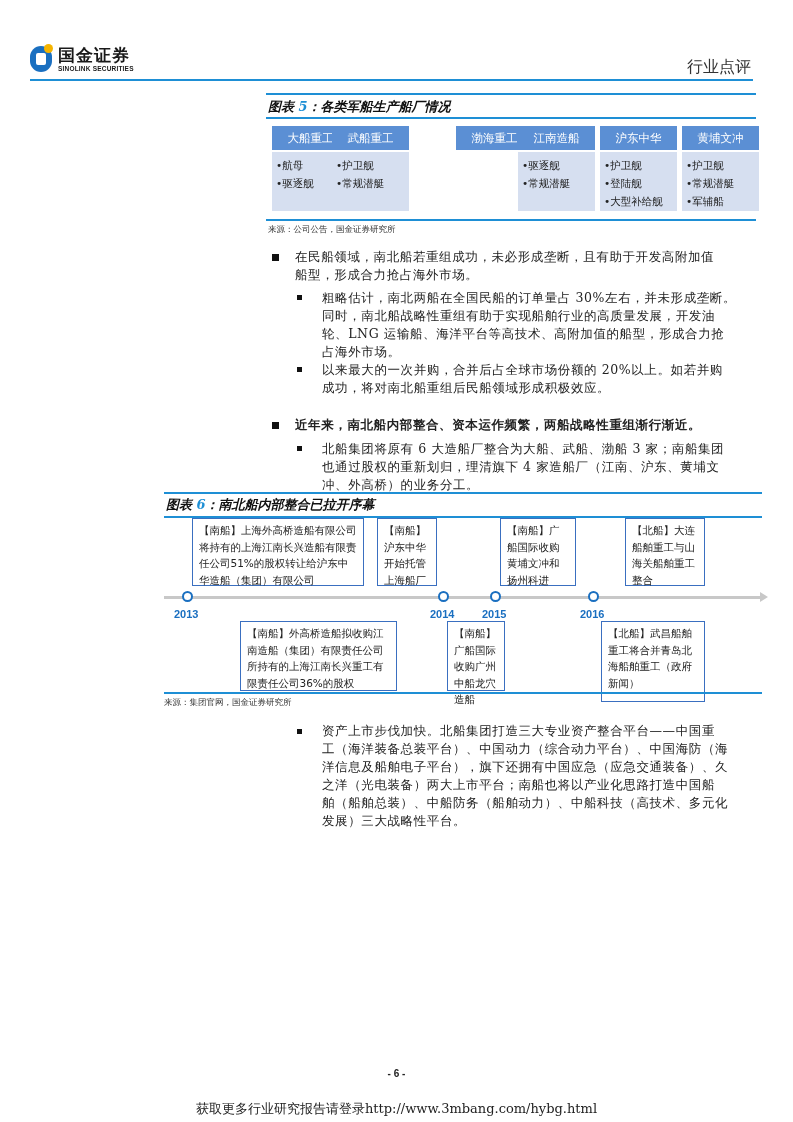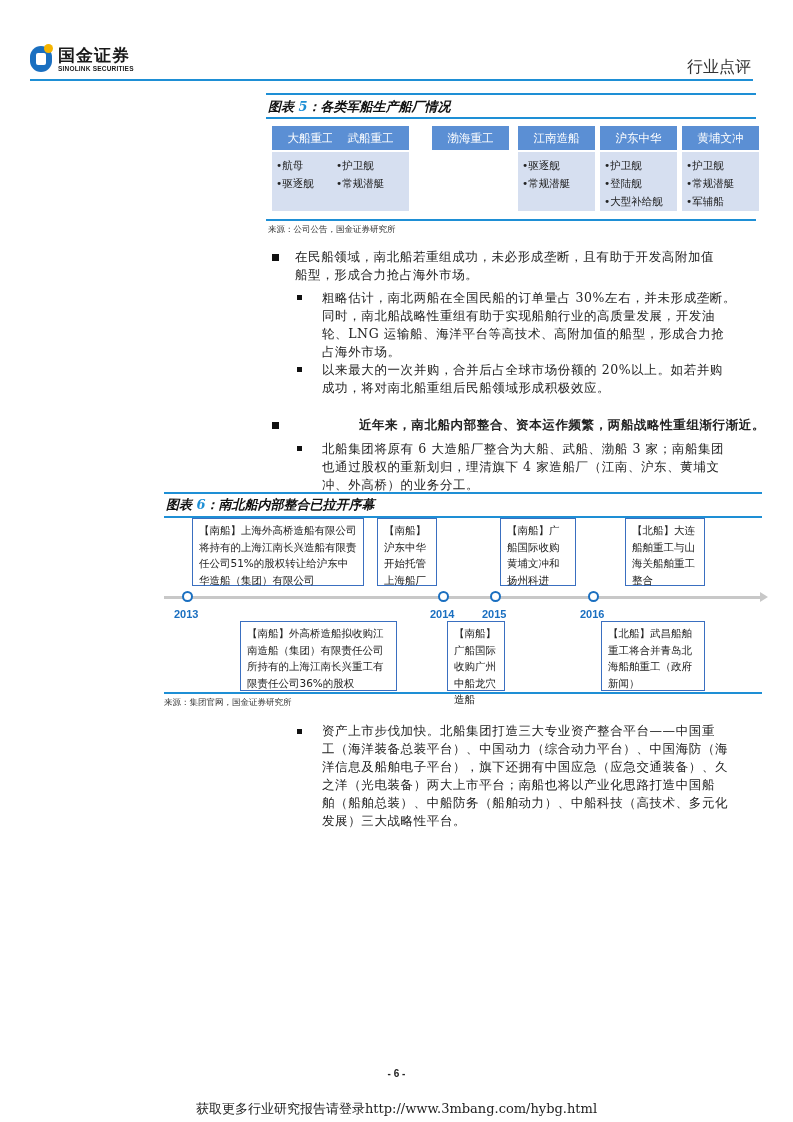--- a/index.html
+++ b/index.html
@@ -70,21 +70,21 @@
     <div>•驱逐舰</div>
   </div>
 </div>
 <div class="yard" style="left:332px;">
   <div class="yard-head">武船重工</div>
   <div class="yard-body">
     <div>•护卫舰</div>
     <div>•常规潜艇</div>
   </div>
 </div>
-<div class="yard" style="left:432px;">
+<div class="yard" style="left:456px;">
   <div class="yard-head">渤海重工</div>
 </div>
 <div class="yard" style="left:518px;">
   <div class="yard-head">江南造船</div>
   <div class="yard-body">
     <div>•驱逐舰</div>
     <div>•常规潜艇</div>
   </div>
 </div>
 <div class="yard" style="left:600px;">
@@ -121,21 +121,21 @@
   <div>占海外市场。</div>
 </div>
 
 <div class="sq sm abs" style="left:297px; top:367px;"></div>
 <div class="abs para" style="left:322px; top:361px; width:445px;">
   <div>以来最大的一次并购，合并后占全球市场份额的 20%以上。如若并购</div>
   <div>成功，将对南北船重组后民船领域形成积极效应。</div>
 </div>
 
 <div class="sq abs" style="left:272px; top:422px;"></div>
-<div class="abs para bold" style="left:295px; top:416px; width:470px;text-align:right;">近年来，南北船内部整合、资本运作频繁，两船战略性重组渐行渐近。</div>
+<div class="abs para bold" style="left:295px; top:416px; width:470px;">近年来，南北船内部整合、资本运作频繁，两船战略性重组渐行渐近。</div>
 
 <div class="sq sm abs" style="left:297px; top:446px;"></div>
 <div class="abs para" style="left:322px; top:440px; width:445px;">
   <div>北船集团将原有 6 大造船厂整合为大船、武船、渤船 3 家；南船集团</div>
   <div>也通过股权的重新划归，理清旗下 4 家造船厂（江南、沪东、黄埔文</div>
   <div>冲、外高桥）的业务分工。</div>
 </div>
 
 <div class="abs blue-rule" style="left:164px; top:492px; width:598px;"></div>
 <div class="abs fig-title" style="left:166px; top:496px;">
@@ -157,21 +157,21 @@
 <div class="abs tl-node" style="left:490px; top:591px;"></div>
 <div class="abs tl-node" style="left:588px; top:591px;"></div>
 
 <div class="abs tl-year" style="left:174px; top:608px;">2013</div>
 <div class="abs tl-year" style="left:430px; top:608px;">2014</div>
 <div class="abs tl-year" style="left:482px; top:608px;">2015</div>
 <div class="abs tl-year" style="left:580px; top:608px;">2016</div>
 
 <div class="abs tl-box" style="left:240px; top:621px; width:157px; height:70px;">【南船】外高桥造船拟收购江南造船（集团）有限责任公司所持有的上海江南长兴重工有限责任公司36%的股权</div>
 <div class="abs tl-box" style="left:447px; top:621px; width:58px; height:70px;">【南船】广船国际收购广州中船龙穴造船</div>
-<div class="abs tl-box" style="left:601px; top:621px; width:104px; height:70px;">【北船】武昌船舶重工将合并青岛北海船舶重工（政府新闻）</div>
+<div class="abs tl-box" style="left:601px; top:621px; width:104px; height:81px;">【北船】武昌船舶重工将合并青岛北海船舶重工（政府新闻）</div>
 
 <div class="abs blue-rule" style="left:164px; top:692px; width:598px;"></div>
 <div class="abs source" style="left:164px; top:697px;">来源：集团官网，国金证券研究所</div>
 
 <div class="sq sm abs" style="left:297px; top:729px;"></div>
 <div class="abs para" style="left:322px; top:722px; width:445px;">
   <div>资产上市步伐加快。北船集团打造三大专业资产整合平台——中国重</div>
   <div>工（海洋装备总装平台）、中国动力（综合动力平台）、中国海防（海</div>
   <div>洋信息及船舶电子平台），旗下还拥有中国应急（应急交通装备）、久</div>
   <div>之洋（光电装备）两大上市平台；南船也将以产业化思路打造中国船</div>

